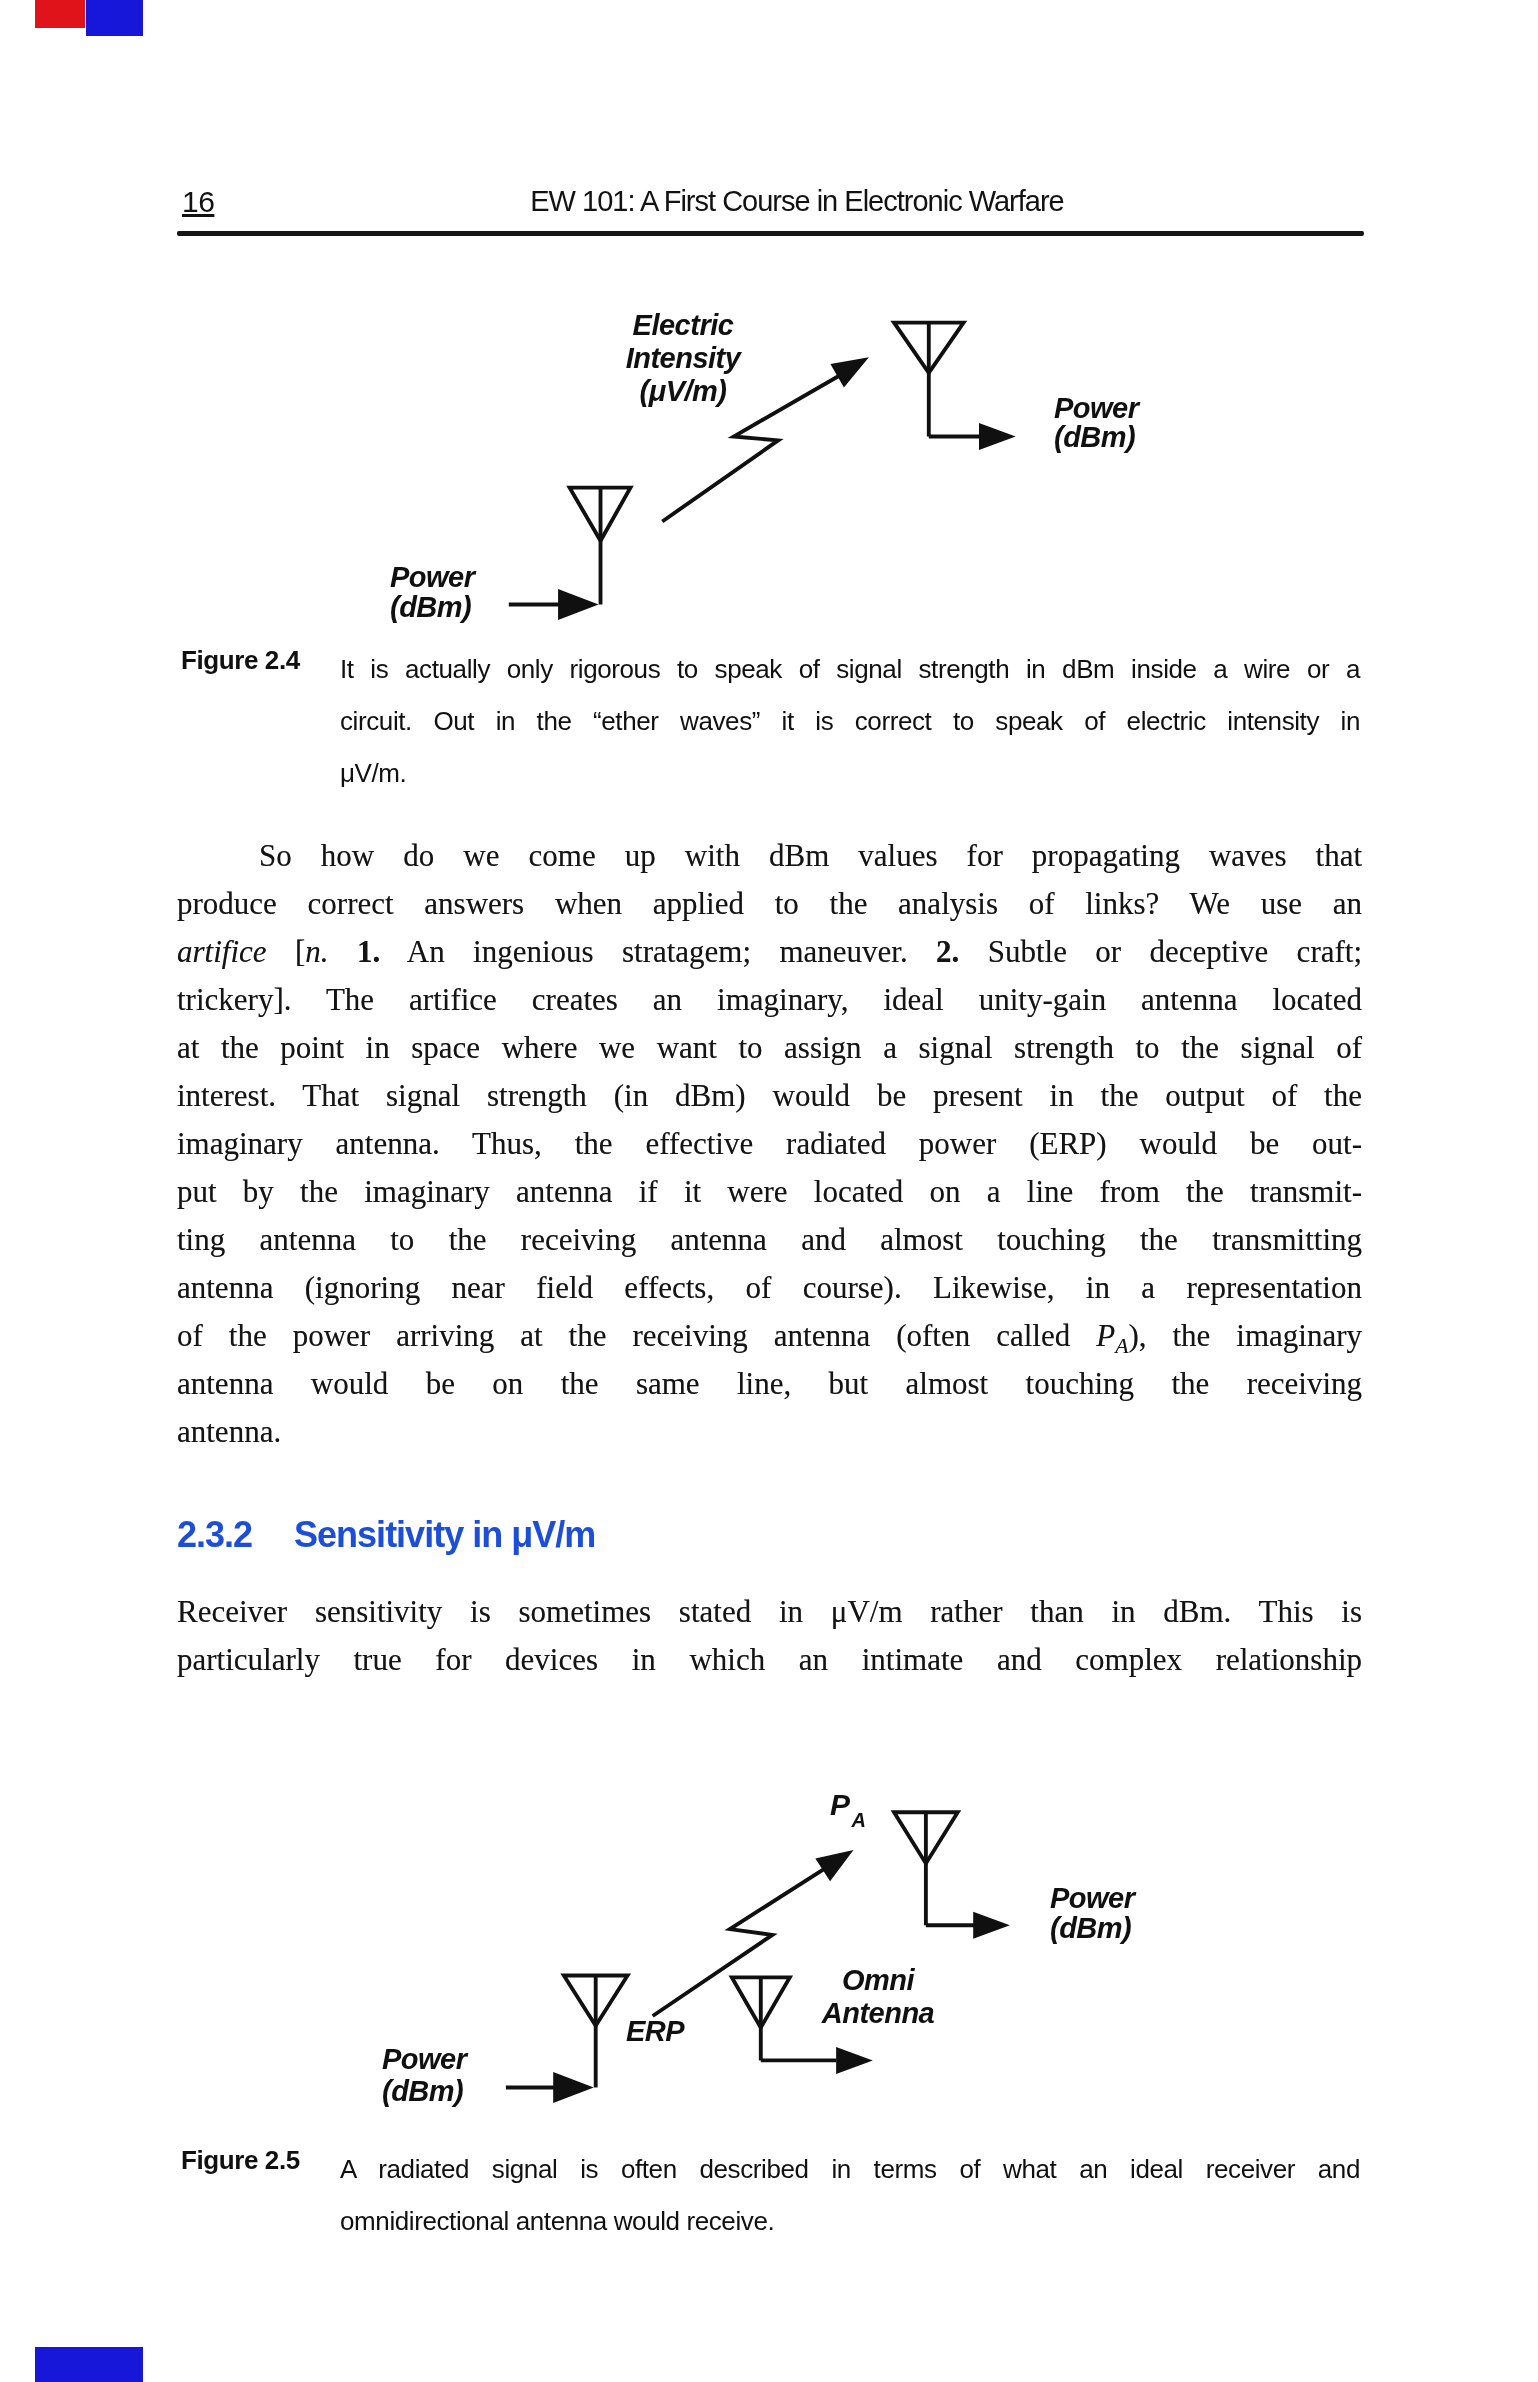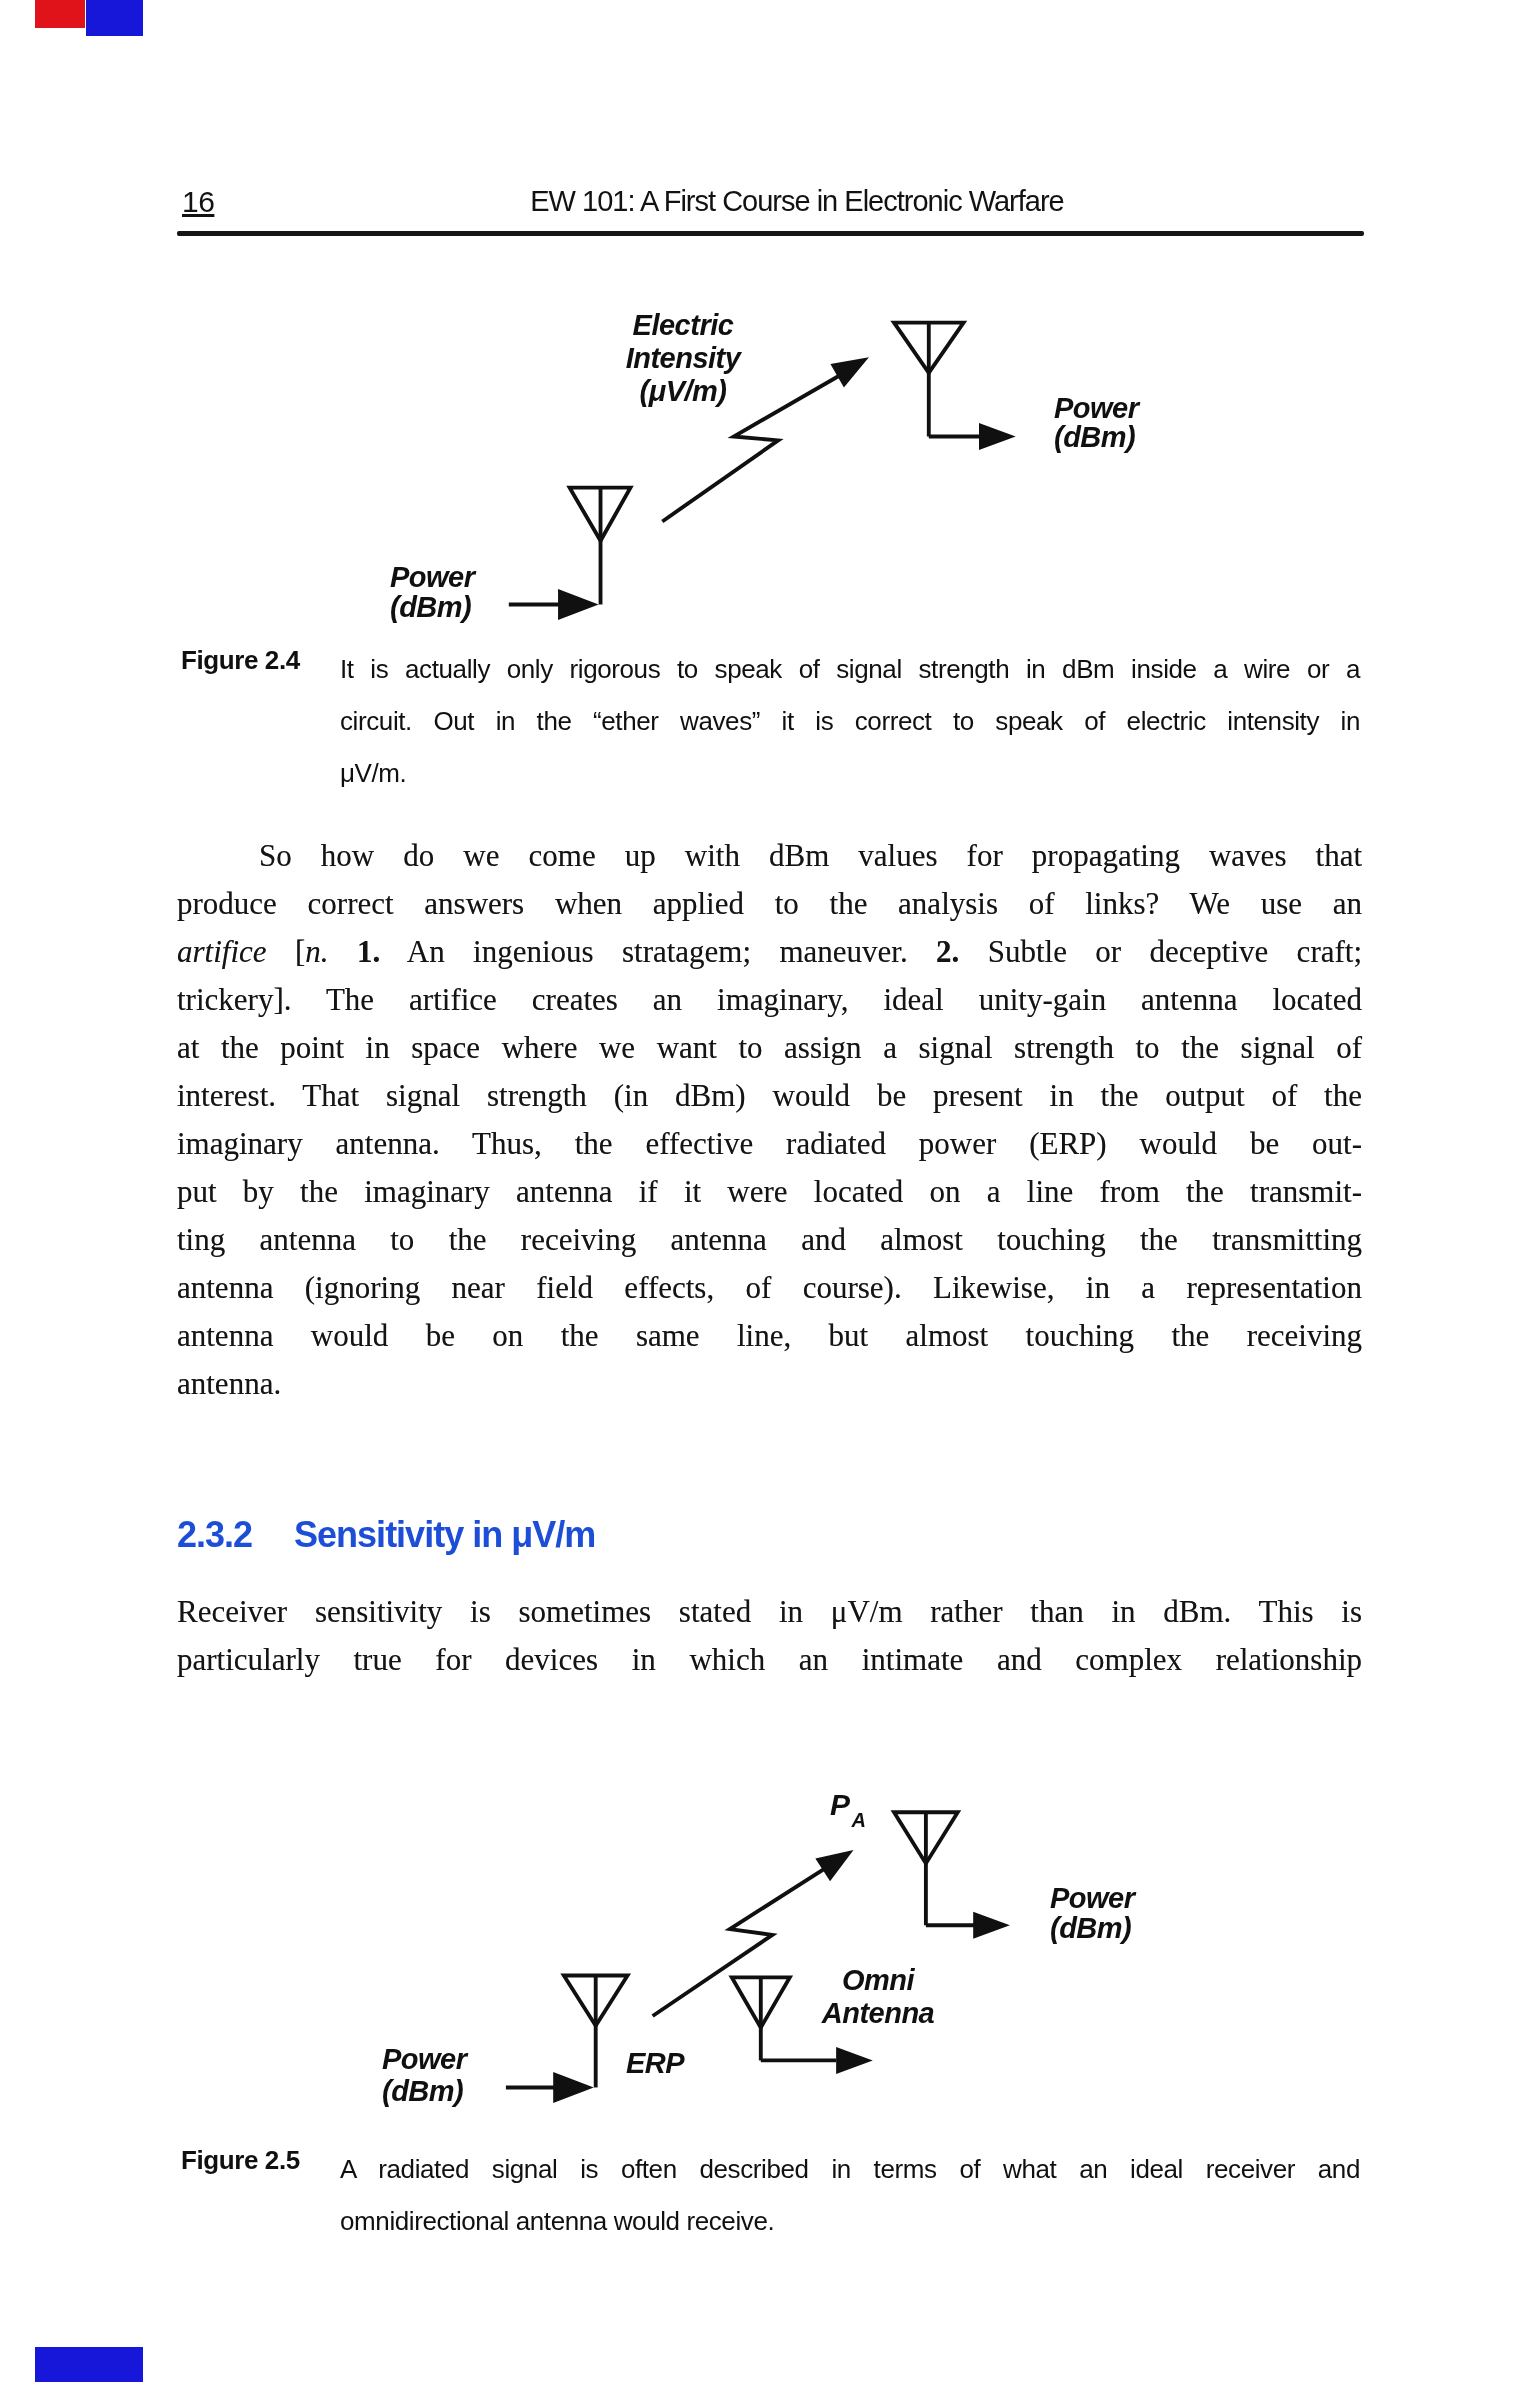--- a/index.html
+++ b/index.html
@@ -50,21 +50,21 @@
     line-height:30px;white-space:nowrap;
   }
   .figlabel.center{text-align:center;white-space:normal;}
   .lbl-ei{left:579px;top:309px;width:208px;line-height:33px;}
   .lbl-p24r{left:1054px;top:394px;line-height:29px;}
   .lbl-p24l{left:390px;top:562px;line-height:30px;}
   .lbl-pa{left:830px;top:1790px;font-size:30px;}
   .lbl-pa .sub{font-size:20px;position:relative;top:11.6px;left:1.9px;}
   .lbl-p25r{left:1050px;top:1883px;line-height:30px;}
   .lbl-omni{left:799px;top:1964px;width:158px;line-height:33px;}
-  .lbl-erp{left:626px;top:2016px;margin-top:32px;}
+  .lbl-erp{left:626px;top:2016px;}
   .lbl-p25l{left:382px;top:2043px;line-height:32px;}
 
   
   .caplabel{
     position:absolute;left:181px;
     font-family:"Liberation Sans", sans-serif;
     font-weight:bold;font-size:26px;letter-spacing:-0.4px;color:#101010;
     white-space:nowrap;
   }
   .captext{
@@ -199,20 +199,21 @@
       <div class="tline indent"><span>So how do we come up with dBm values for propagating waves that</span></div>
       <div class="tline"><span>produce correct answers when applied to the analysis of links? We use an</span></div>
       <div class="tline"><span class="s-i">artifice</span><span> [</span><span class="s-i">n.</span><span> </span><span class="s-b">1.</span><span> An ingenious stratagem; maneuver. </span><span class="s-b">2.</span><span> Subtle or deceptive craft;</span></div>
       <div class="tline"><span>trickery]. The artifice creates an imaginary, ideal unity-gain antenna located</span></div>
       <div class="tline"><span>at the point in space where we want to assign a signal strength to the signal of</span></div>
       <div class="tline"><span>interest. That signal strength (in dBm) would be present in the output of the</span></div>
       <div class="tline"><span>imaginary antenna. Thus, the effective radiated power (ERP) would be out-</span></div>
       <div class="tline"><span>put by the imaginary antenna if it were located on a line from the transmit-</span></div>
       <div class="tline"><span>ting antenna to the receiving antenna and almost touching the transmitting</span></div>
       <div class="tline"><span>antenna (ignoring near field effects, of course). Likewise, in a representation</span></div>
+      <div class="tline"><span>of the power arriving at the receiving antenna (often called </span><span class="s-i">P</span><span class="s-isub">A</span><span>), the imaginary</span></div>
       <div class="tline"><span>antenna would be on the same line, but almost touching the receiving</span></div>
       <div class="tline no-just"><span>antenna.</span></div>
     </div>
 
   <div class="secheading">
     <span>2.3.2</span>
     <span>Sensitivity in μV/m</span>
   </div>
 
   <div class="bodypara" style="top:1588px;">

